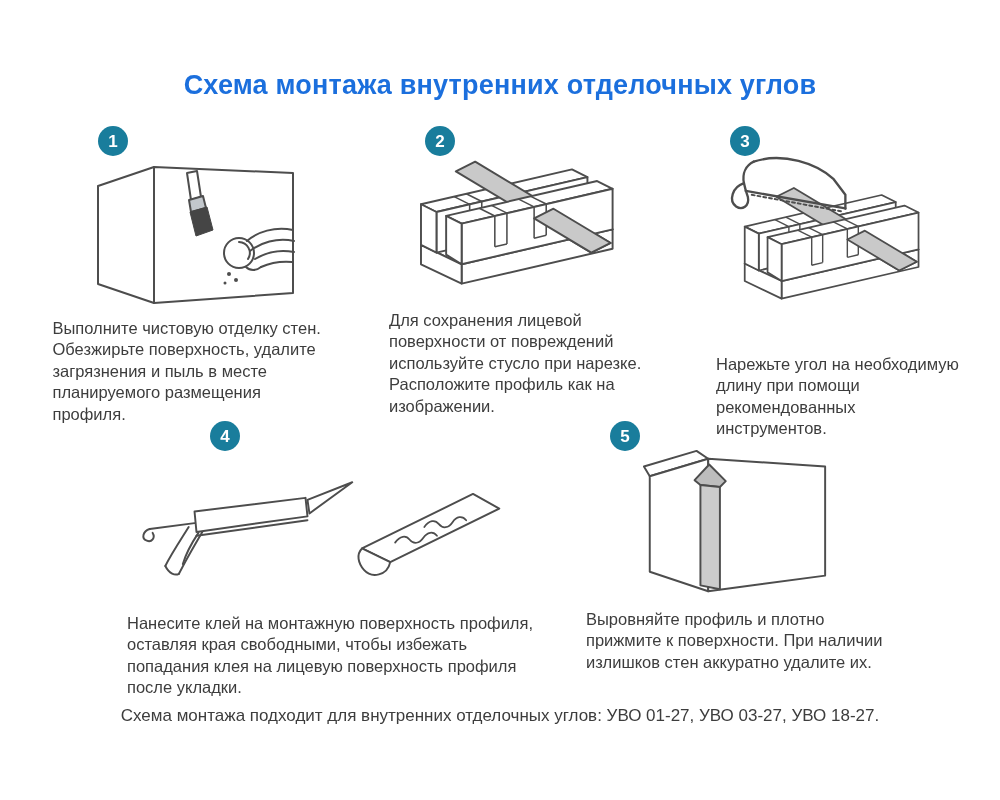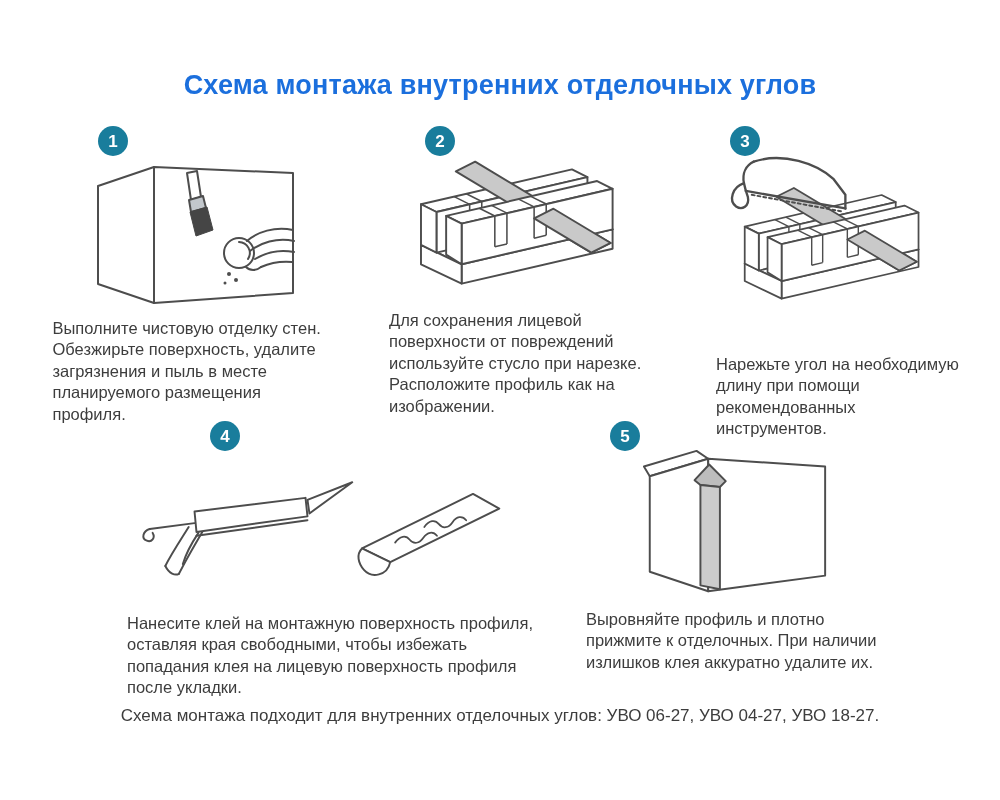--- a/index.html
+++ b/index.html
@@ -208,18 +208,18 @@
       <g fill="#ffffff" stroke="#4d4d4d" stroke-width="2" stroke-linejoin="round">
         <path d="M12 30 L72 12 L60 4 L6 20 Z"></path>
         <path d="M12 30 L72 12 L72 148 L12 128 Z"></path>
         <path d="M72 12 L192 20 L192 132 L72 148 Z"></path>
       </g>
       <g stroke="#4d4d4d" stroke-width="2" stroke-linejoin="round">
         <path d="M58 34 L73 18 L90 35 L84 41 L64 39 Z" fill="#bdbdbd"></path>
         <path d="M64 39 L84 41 L84 146 L64 142 Z" fill="#cccccc"></path>
       </g>
     </svg>
-    <p class="desc">Выровняйте профиль и плотно прижмите к отделочных. При наличии излишков клея аккуратно удалите их.</p>
-  </div>
-
-  <p class="footer">Схема монтажа подходит для внутренних отделочных углов: УВО 06-27, УВО 04-27, УВО 18-27.</p>
+    <p class="desc">Выровняйте профиль и плотно прижмите к поверхности. При наличии излишков стен аккуратно удалите их.</p>
+  </div>
+
+  <p class="footer">Схема монтажа подходит для внутренних отделочных углов: УВО 01-27, УВО 03-27, УВО 18-27.</p>
 
 </div>
 
 </body></html>

